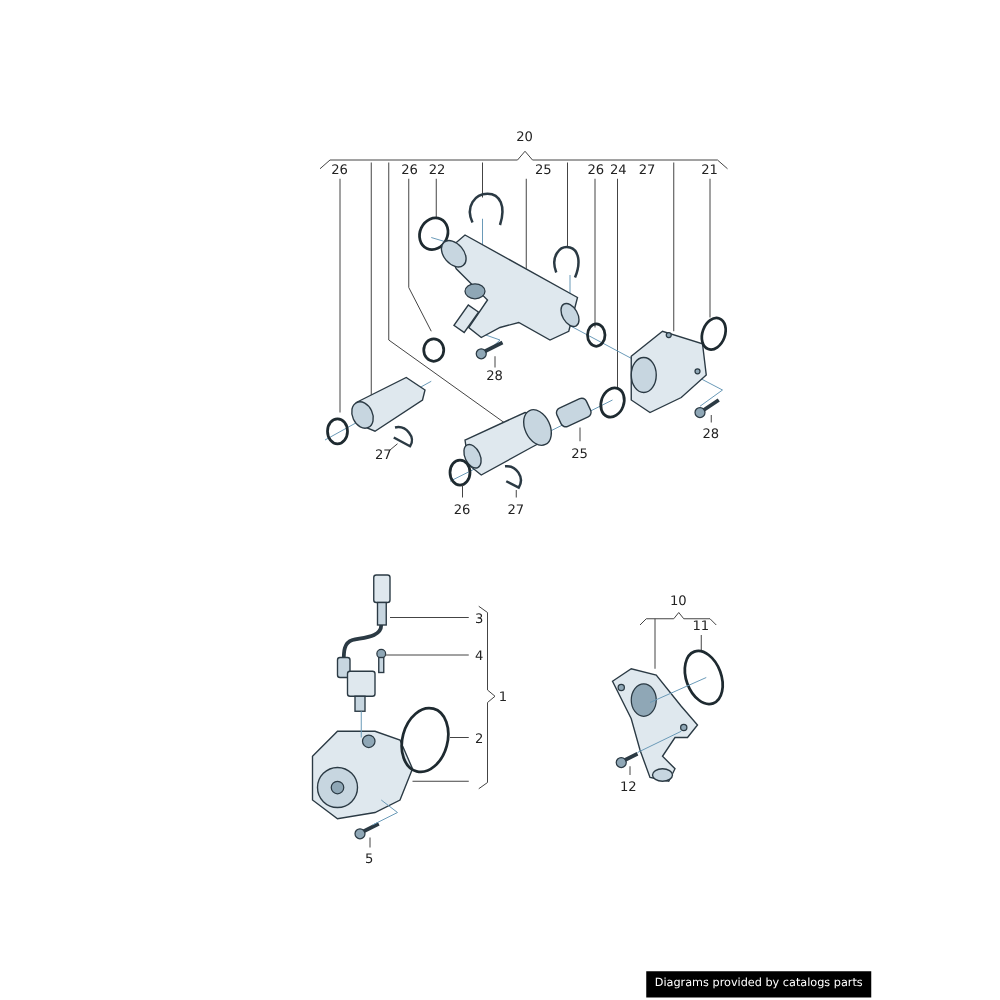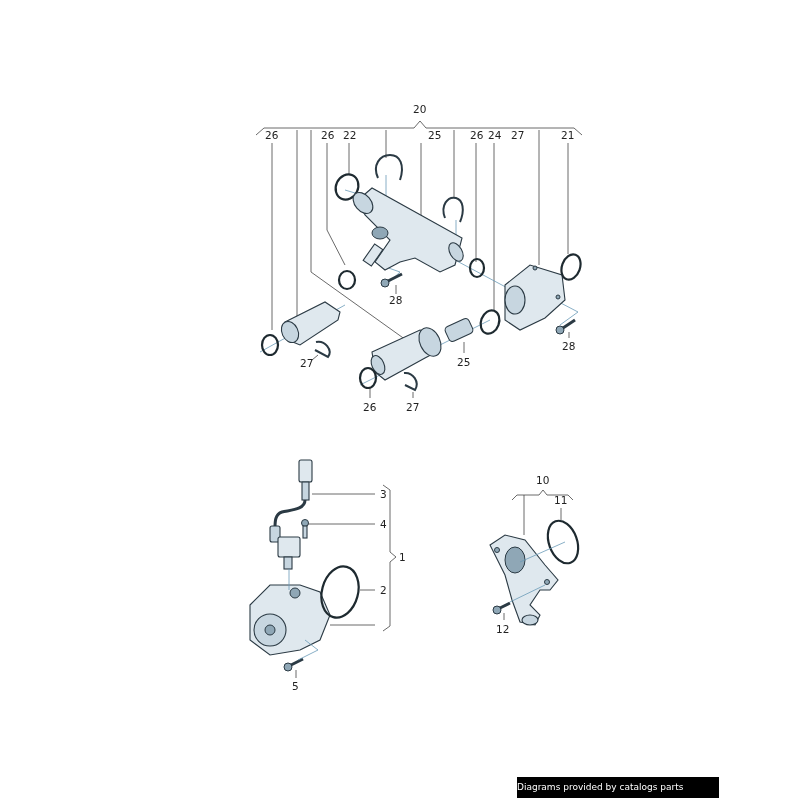--- a/index.html
+++ b/index.html
@@ -7,22 +7,22 @@
          font-family:"DejaVu Sans", "Liberation Sans", sans-serif; }
   svg.diagram { position:absolute; left:0; top:0; }
   .lbl { font-size:10.5px; fill:#222; font-family:"DejaVu Sans","Liberation Sans",sans-serif; }
   .ld { stroke:#444; stroke-width:0.8; fill:none; }
   .ax { stroke:#6a9ab8; stroke-width:0.8; fill:none; stroke-dasharray:0; }
   .ring { fill:none; stroke:#1e2a30; stroke-width:2.2; }
   .part { fill:#dfe8ee; stroke:#2b3a44; stroke-width:1.1; }
   .part2 { fill:#c7d6e0; stroke:#2b3a44; stroke-width:1.1; }
   .dark { fill:#8fa7b6; stroke:#2b3a44; stroke-width:1; }
   .clip { fill:none; stroke:#2b3a44; stroke-width:2; }
-  .credit { position:absolute; left:517px; top:777px; width:202px; height:21px; background:#000;
-            color:#fff; font-size:9px; line-height:21px; text-align:left;
+  .credit { position:absolute; left:517px; top:777px; width:180px; height:21px; background:#000;
+            color:#fff; font-size:9px; line-height:21px; text-align:center;
             font-family:"DejaVu Sans","Liberation Sans",sans-serif; }
 </style>
 </head>
 <body>
 
 <svg class="diagram" width="800" height="800" viewBox="0 0 800 800">
 
   <g>
     <text class="lbl" x="413" y="113">20</text>
     <polyline class="ld" points="256,135 264,128 414,128 420,121 426,128 574,128 582,135"></polyline>

